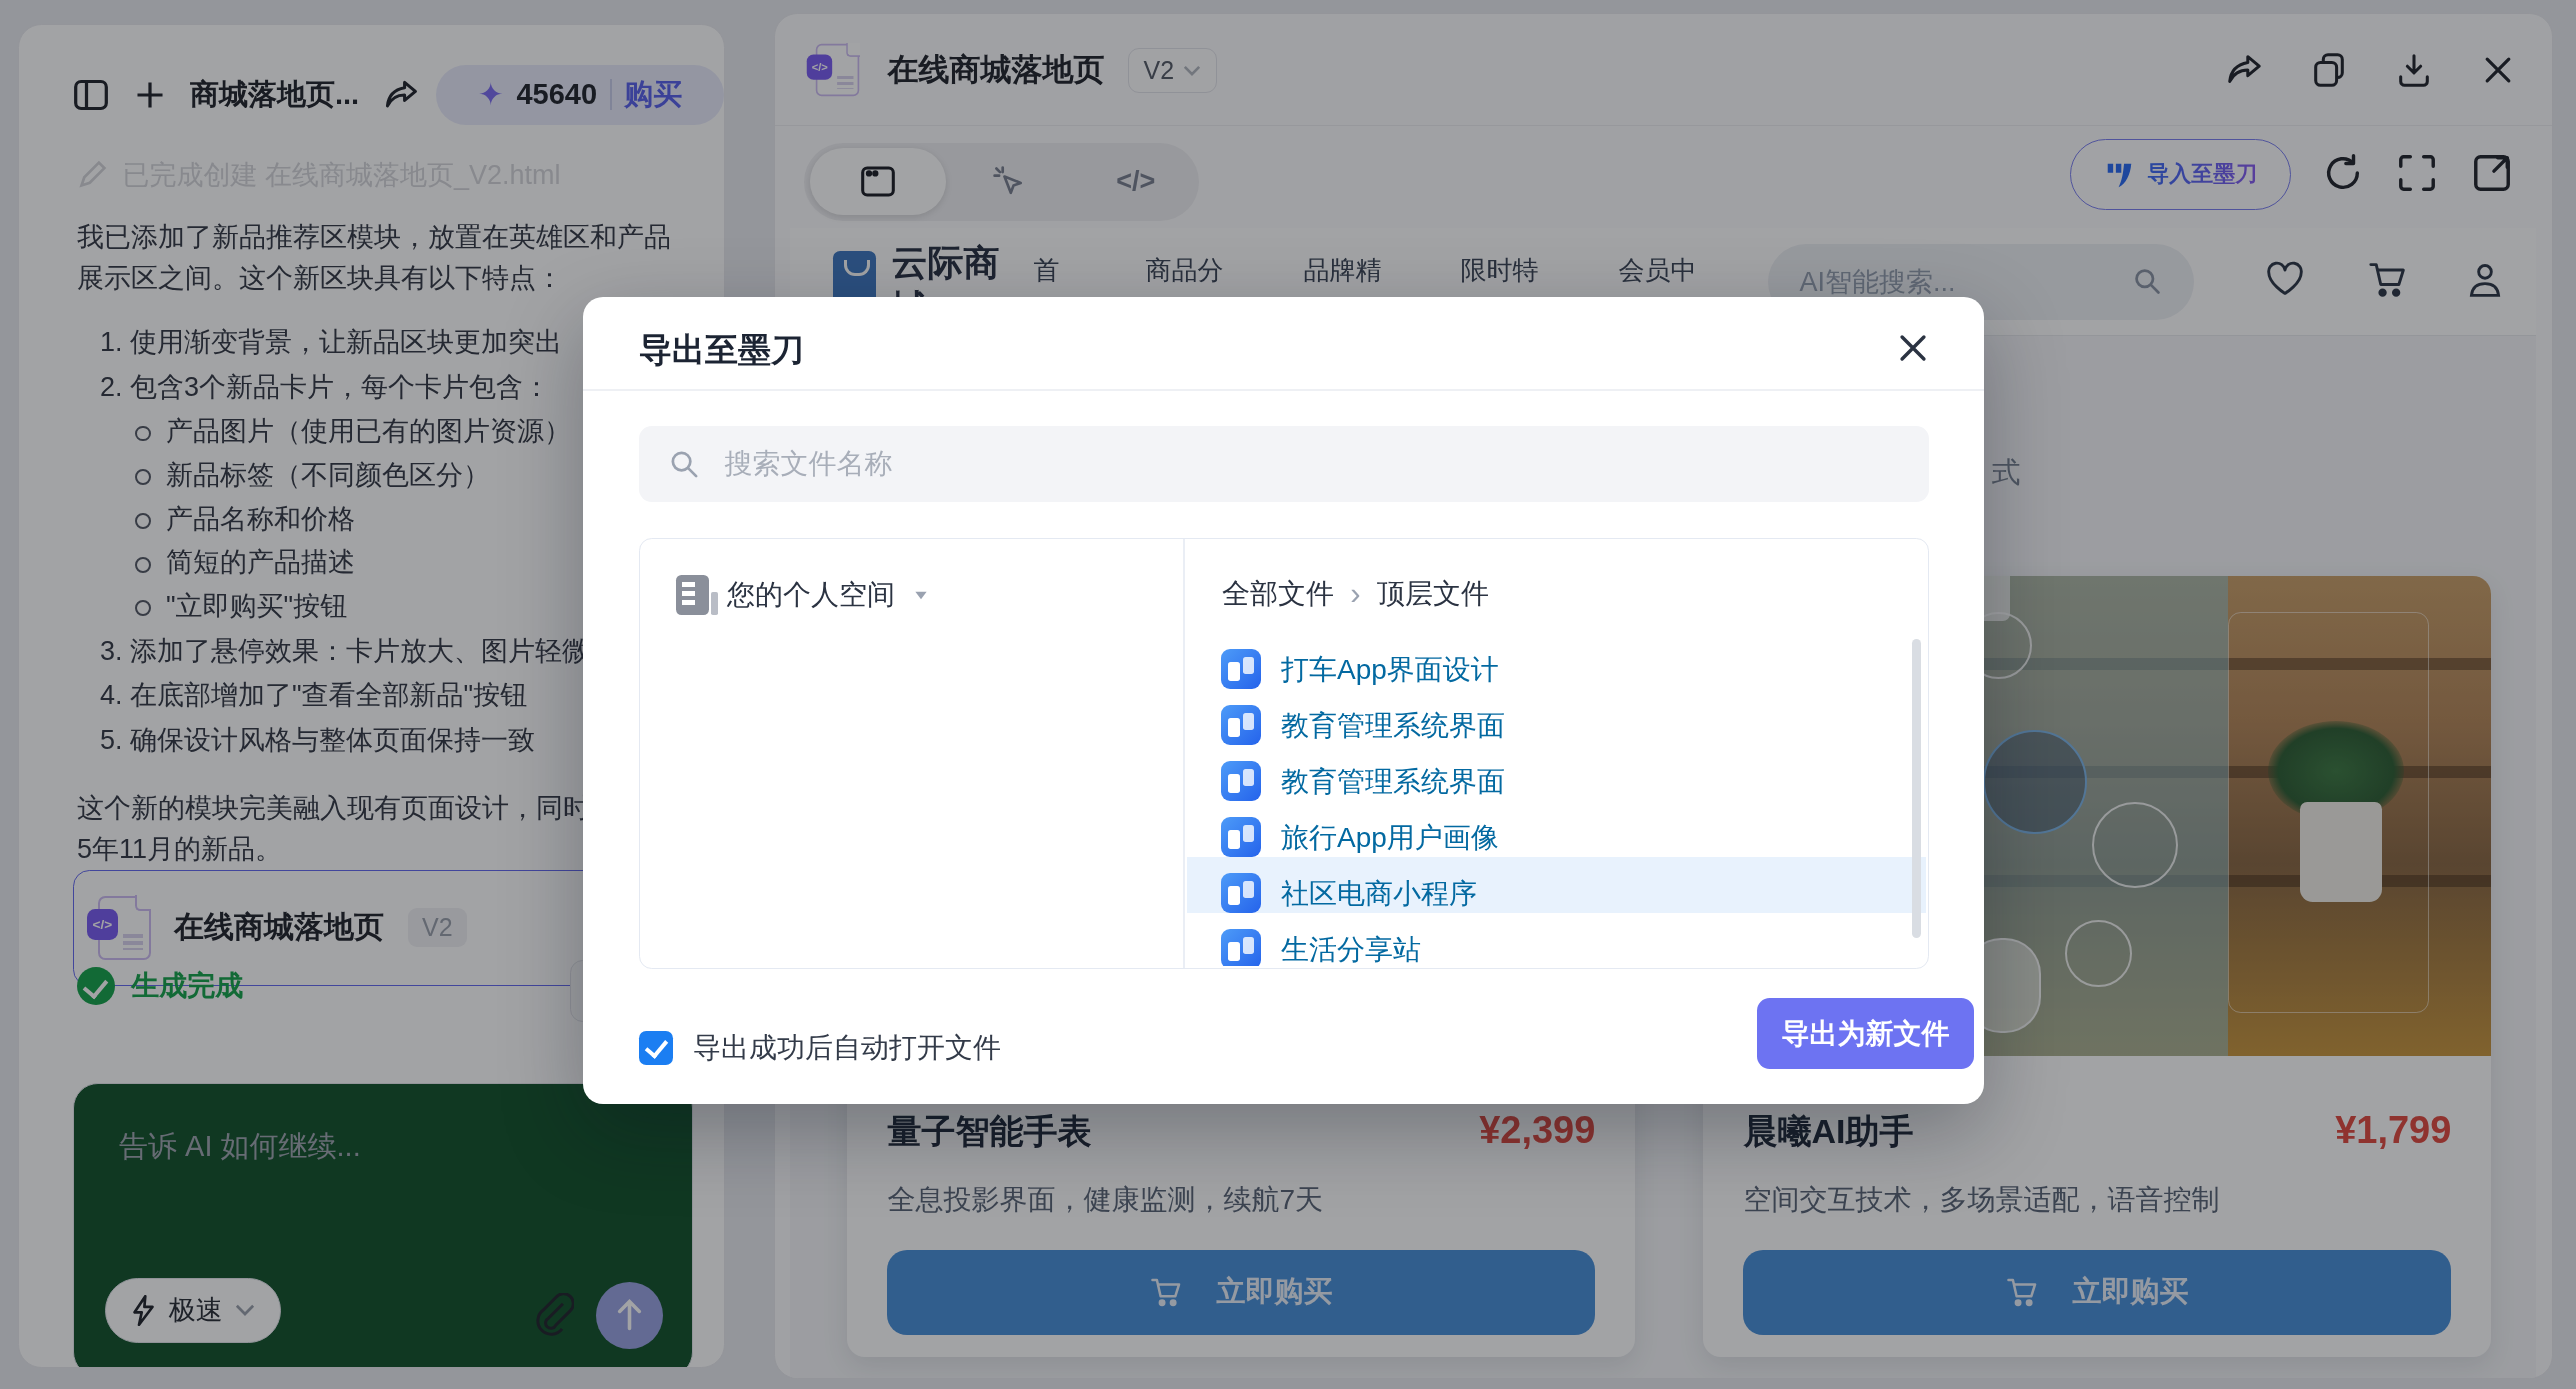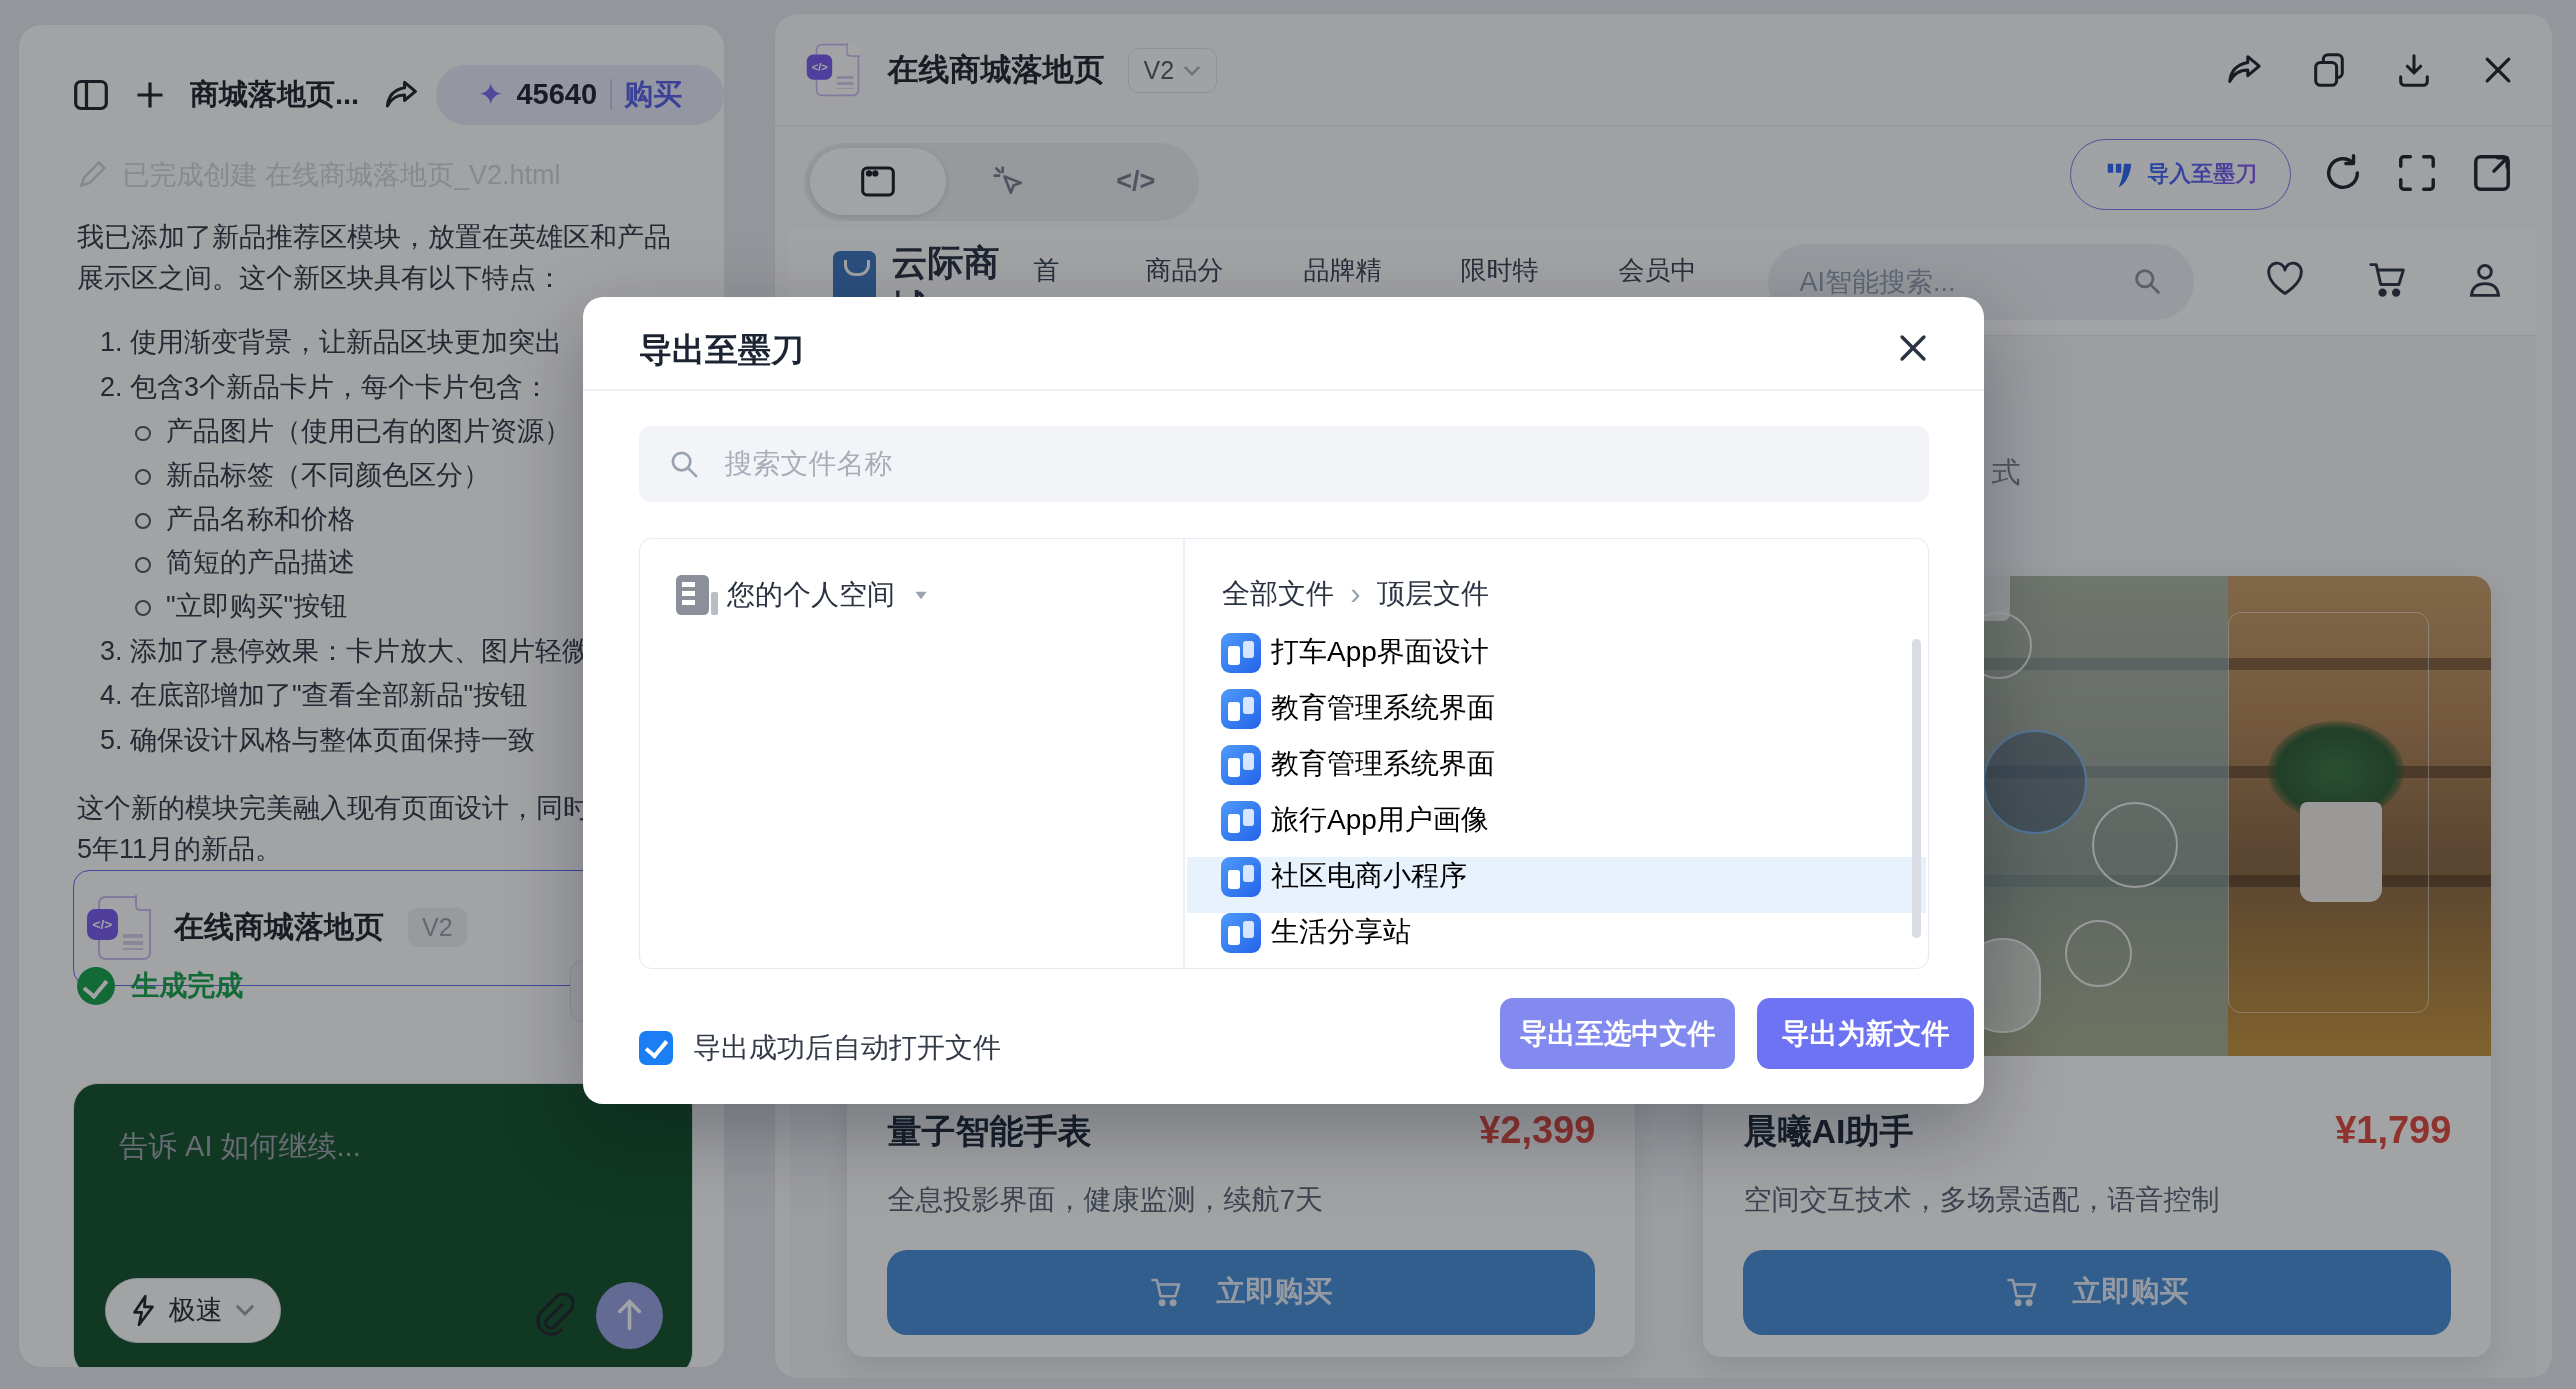--- a/index.html
+++ b/index.html
@@ -113,21 +113,21 @@
   .m-panel{position:absolute;left:56px;top:241px;width:1290px;height:431px;border:1.8px solid #e4e9f2;border-radius:12.7px;box-sizing:border-box;}
   .m-col-div{position:absolute;left:543px;top:0;width:1.8px;height:100%;background:#eaeef5;}
   .space-row{position:absolute;left:36px;top:36px;display:flex;align-items:center;gap:18px;font-size:28px;color:#2b3342;}
   .org-ico{width:33px;height:40px;background:#8a8f9a;border-radius:5.4px;position:relative;}
   .org-ico::before{content:"";position:absolute;left:6.3px;top:7.2px;width:12.7px;height:4.5px;background:#fff;box-shadow:0 9px 0 #fff,0 18px 0 #fff;}
   .org-ico::after{content:"";position:absolute;right:-9px;bottom:0;width:7.2px;height:23.5px;background:#b9bdc6;border-radius:1.8px;}
   .tri-down{width:0;height:0;border-left:8.2px solid transparent;border-right:8.2px solid transparent;border-top:11px solid #9aa2b0;}
   .crumb{position:absolute;left:582px;top:36px;display:flex;align-items:center;gap:16.3px;font-size:28px;color:#2b3342;}
   .crumb .sep{color:#9aa2b0;font-size:31px;}
   .flist{position:absolute;left:547px;top:94px;width:739px;height:333px;overflow:hidden;}
-  .frow{display:flex;align-items:flex-start;gap:10px;height:56px;padding-left:34px;font-size:28px;color:#000000;}
+  .frow{display:flex;align-items:flex-end;gap:20px;height:56px;padding-left:34px;font-size:28px;color:#0369a1;}
   .frow.sel{background:#e8f2fd;}
   .app-ico{width:40px;height:40px;border-radius:9px;background:linear-gradient(135deg,#4d9bf8,#2563eb);position:relative;flex:0 0 auto;}
   .app-ico::before{content:"";position:absolute;left:7.2px;top:12.7px;width:11.8px;height:19px;background:#fff;border-radius:2.7px;}
   .app-ico::after{content:"";position:absolute;right:7.2px;top:8.2px;width:11px;height:17px;background:rgba(255,255,255,.8);border-radius:2.7px;}
   .m-scroll{position:absolute;right:7.2px;top:100px;width:9px;height:299px;border-radius:4.5px;background:#d9dde3;}
   .cb-row{position:absolute;left:56px;top:732px;display:flex;align-items:center;gap:20px;}
   .cbox{width:34px;height:34px;border-radius:7.2px;background:#1b7ef2;position:relative;}
   .cbox::after{content:"";position:absolute;left:11px;top:5.4px;width:9px;height:17px;border:solid #fff;border-width:0 4.5px 4.5px 0;transform:rotate(40deg);}
   .cb-label{font-size:28px;color:#333b49;}
   .m-btn{position:absolute;top:701px;height:71px;border-radius:12.7px;color:#fff;font-size:28px;font-weight:600;
@@ -467,16 +467,15 @@
           <span>生活分享站</span>
         </div>
     </div>
     <div class="m-scroll"></div>
   </div>
 
   <div class="cb-row">
     <span class="cbox"></span>
     <span class="cb-label">导出成功后自动打开文件</span>
   </div>
-  <div class="m-btn" id="btn-selected">导出至选中文件</div>
   <div class="m-btn" id="btn-new">导出为新文件</div>
 </div>
 
 
 </body></html>

